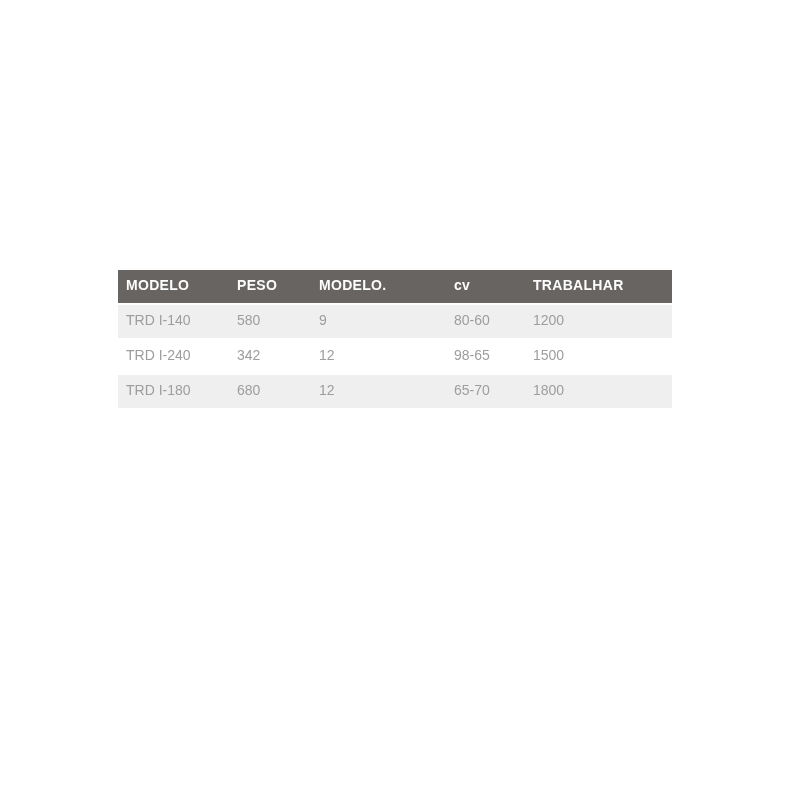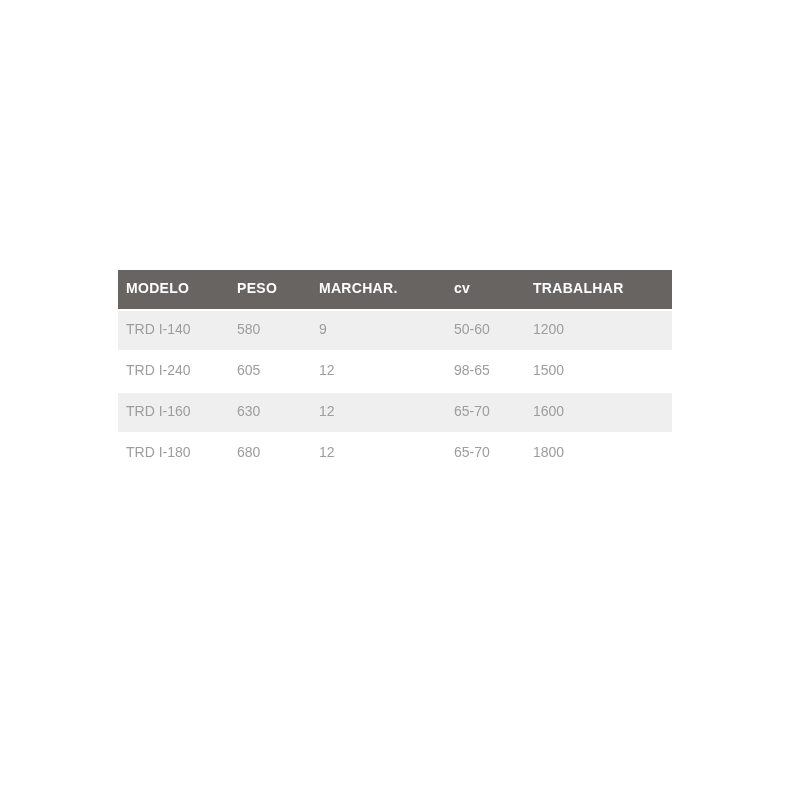--- a/index.html
+++ b/index.html
@@ -32,21 +32,21 @@
   table.spec-table {
     margin-top: 19px;
     border-collapse: separate;
     border-spacing: 0;
     table-layout: fixed;
     width: 554px;
   }
   .spec-table th,
   .spec-table td {
     box-sizing: border-box;
-    height: 41px;
+    height: 35px;
     padding: 0 4px 4px 8px;
     text-align: left;
     vertical-align: middle;
     font-size: 14px;
     white-space: nowrap;
     overflow: hidden;
     border-bottom: 2px solid var(--separator, #ffffff);
   }
   .spec-table thead th {
     background: var(--header_bg, #686462);
@@ -73,46 +73,39 @@
         <col style="width:111px">
         <col style="width:82px">
         <col style="width:135px">
         <col style="width:79px">
         <col style="width:147px">
       </colgroup>
       <thead>
         <tr>
           <th>MODELO</th>
           <th>PESO</th>
-          <th>MARCHAR.</th>
+          <th>MODELO.</th>
           <th>cv</th>
           <th>TRABALHAR</th>
         </tr>
       </thead>
       <tbody>
         <tr>
           <td>TRD I-140</td>
           <td>580</td>
           <td>9</td>
-          <td>50-60</td>
+          <td>80-60</td>
           <td>1200</td>
         </tr>
         <tr>
           <td>TRD I-240</td>
-          <td>605</td>
+          <td>342</td>
           <td>12</td>
           <td>98-65</td>
           <td>1500</td>
-        </tr>
-        <tr>
-          <td>TRD I-160</td>
-          <td>630</td>
-          <td>12</td>
-          <td>65-70</td>
-          <td>1600</td>
         </tr>
         <tr>
           <td>TRD I-180</td>
           <td>680</td>
           <td>12</td>
           <td>65-70</td>
           <td>1800</td>
         </tr>
       </tbody>
     </table>

